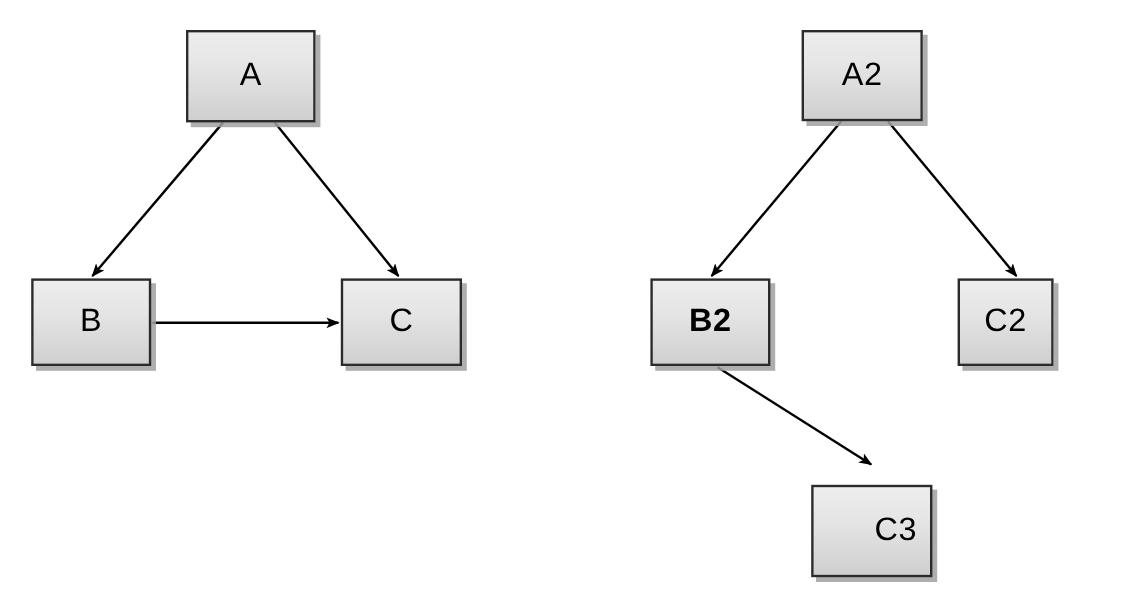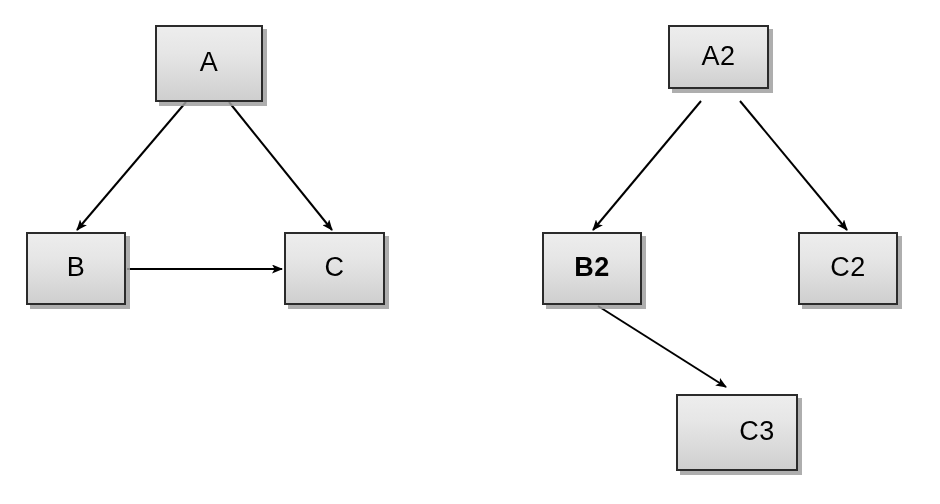--- a/index.html
+++ b/index.html
@@ -69,26 +69,26 @@
   <div id="node-layer">
       <div class="node" style="left: 155px; top: 25px; width: 108px; height: 77px;">
         <span class="node-label">A</span>
       </div>
       <div class="node" style="left: 26px; top: 232px; width: 100px; height: 73px;">
         <span class="node-label">B</span>
       </div>
       <div class="node" style="left: 284px; top: 232px; width: 101px; height: 73px;">
         <span class="node-label">C</span>
       </div>
-      <div class="node" style="left: 668px; top: 25px; width: 101px; height: 64px;">
+      <div class="node" style="left: 668px; top: 25px; width: 101px; height: 76px;">
         <span class="node-label">A2</span>
       </div>
       <div class="node" style="left: 542px; top: 232px; width: 100px; height: 73px; font-weight: bold;">
         <span class="node-label">B2</span>
       </div>
-      <div class="node" style="left: 798px; top: 232px; width: 100px; height: 73px;">
+      <div class="node" style="left: 798px; top: 232px; width: 80px; height: 73px;">
         <span class="node-label">C2</span>
       </div>
-      <div class="node" style="left: 676px; top: 394px; width: 122px; height: 77px; padding-left: 40px;">
+      <div class="node" style="left: 676px; top: 404px; width: 101px; height: 77px; padding-left: 40px;">
         <span class="node-label">C3</span>
       </div>
     </div>
 </div>
 
 </body></html>

